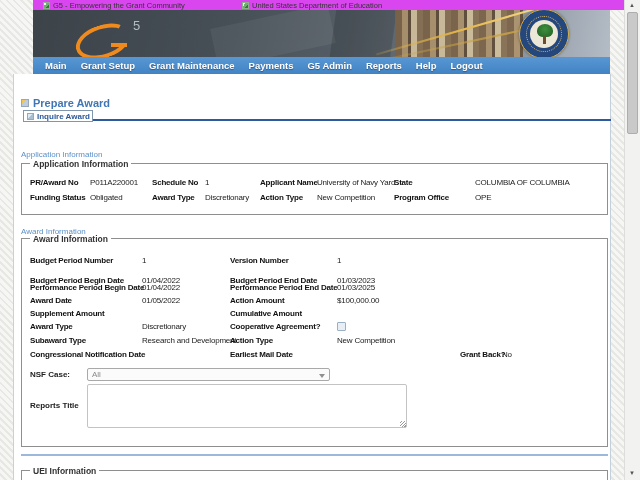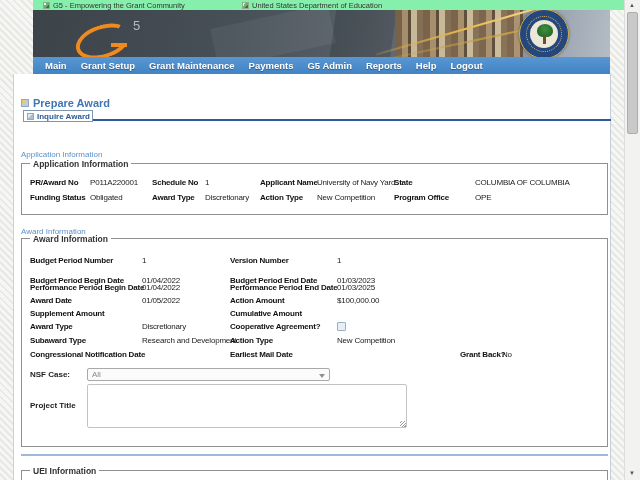--- a/index.html
+++ b/index.html
@@ -5,21 +5,21 @@
   * { margin:0; padding:0; box-sizing:border-box; }
   html,body { width:640px; height:480px; overflow:hidden; }
   body {
     font-family:"Liberation Sans","DejaVu Sans",sans-serif;
     background:repeating-linear-gradient(45deg,#f6f6f4 0 3px,#e7e7e3 3px 5px);
     position:relative; font-size:8px; color:#222;
   }
   .abs { position:absolute; }
 
   
-  .titlebar { left:33px; top:0; width:591px; height:10px; background:#86efac; }
+  .titlebar { left:33px; top:0; width:591px; height:10px; background:#d946ef; }
   .wintitle { position:absolute; top:1px; height:9px; display:flex; align-items:center; white-space:nowrap; }
   .wintitle .txt { font-size:7.5px; color:#333; }
   .favicon { width:7px; height:7px; margin-right:3px; border:1px solid #8fae8f;
     background:linear-gradient(135deg,#eaf4ea 30%,#6fae6f 30% 65%,#2f7a2f 65%); }
 
   
   .banner { left:33px; top:10px; width:577px; height:47px; overflow:hidden;
     background:linear-gradient(100deg,#3c4349 0%,#474f57 35%,#555e66 55%,#6a737c 70%,#8d959e 85%,#9aa2ab 100%); }
   .banner .blur1 { position:absolute; left:180px; top:6px; width:120px; height:40px;
     background:rgba(255,255,255,.06); transform:rotate(-12deg); }
@@ -263,21 +263,21 @@
     </div>
 
     <div class="nsf-row">
       <span class="nsf-label">NSF Case:</span>
       <div class="select">
         <span>All</span>
         <span class="chev"></span>
       </div>
     </div>
 
-    <span class="pt-label">Project Title</span>
+    <span class="pt-label">Reports Title</span>
     <textarea class="pt-area" style=""></textarea>
     <span class="pt-grip"></span>
   </div>
 
   <div class="blue-hr"></div>
 
   <div class="fieldset" style="top:396px; height:20px">
     <span class="legend">UEI Information</span>
   </div>
 

